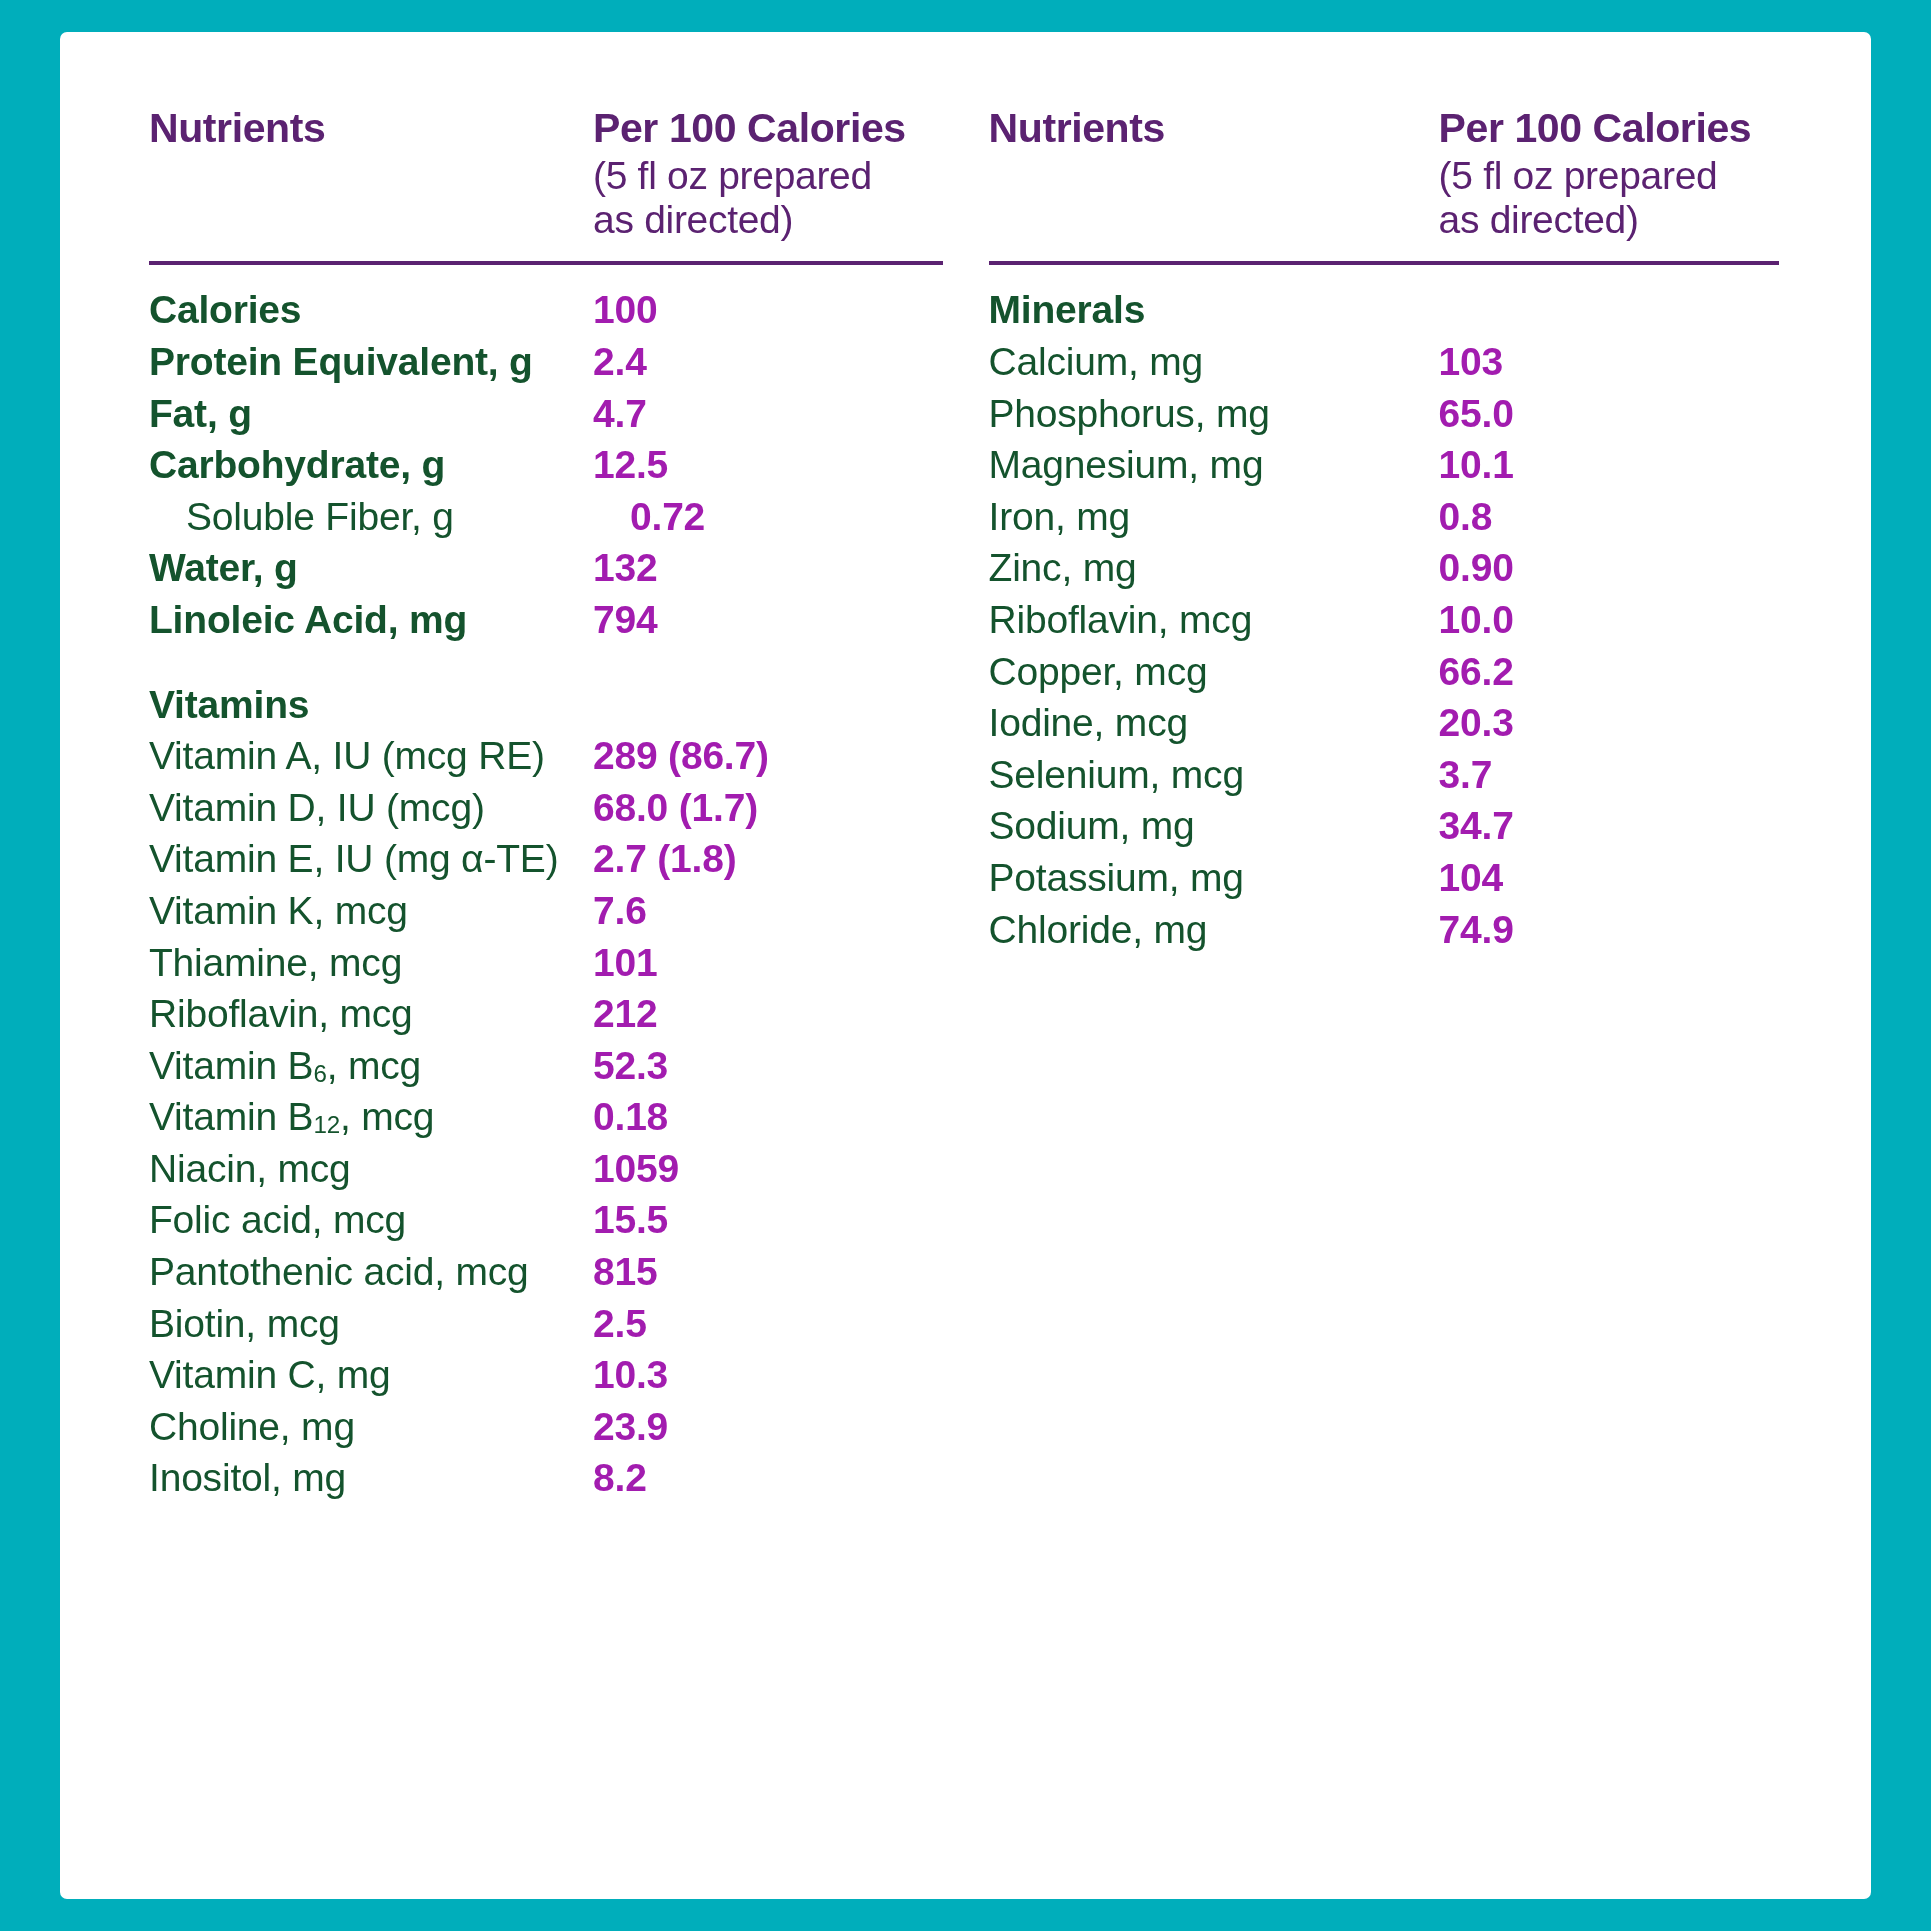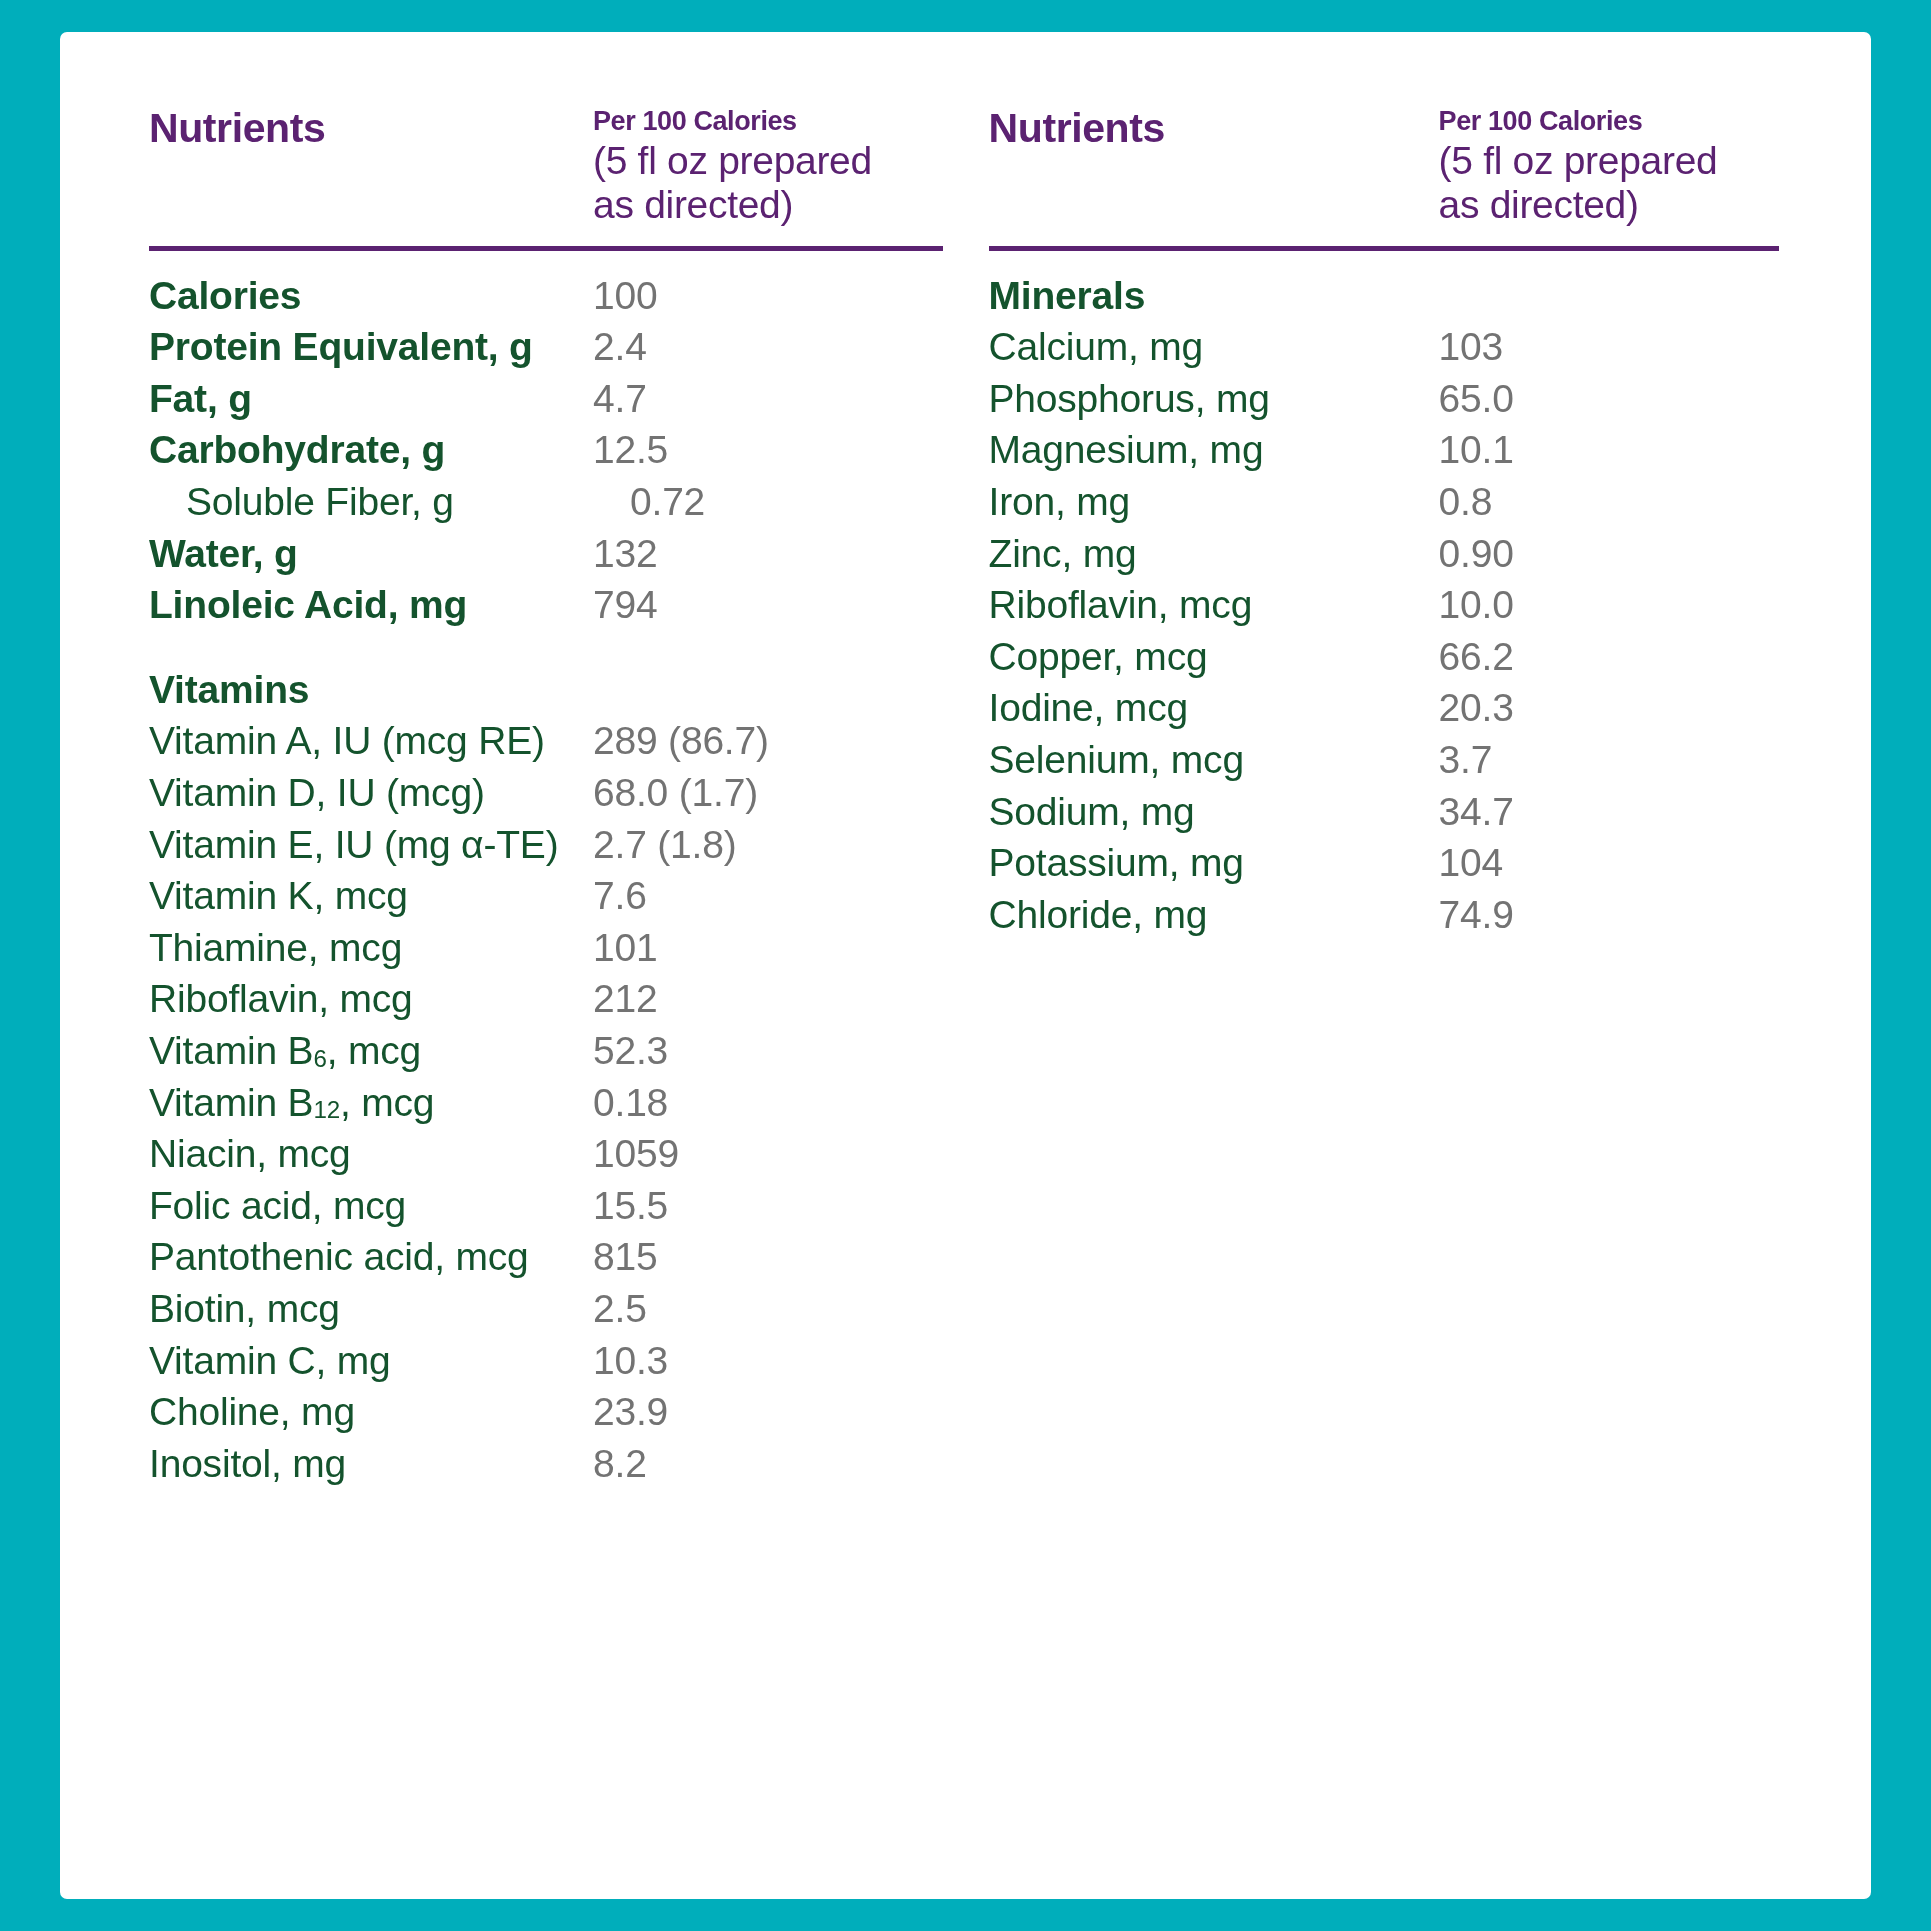--- a/index.html
+++ b/index.html
@@ -48,21 +48,21 @@
   }
   .head-nutrients {
     font-size: 41px;
     font-weight: bold;
     color: #5B2271;
     letter-spacing: -0.4px;
     line-height: 1.05;
     white-space: nowrap;
   }
   .head-per {
-    font-size: 27px;
+    font-size: 41px;
     font-weight: bold;
     color: #5B2271;
     letter-spacing: -0.4px;
     line-height: 1.05;
     white-space: nowrap;
   }
   .head-sub {
     font-size: 39px;
     font-weight: normal;
     color: #5B2271;
@@ -90,23 +90,24 @@
     line-height: 1.0;
   }
   .label {
     font-size: 39px;
     color: #14532d;
     letter-spacing: -0.2px;
     white-space: nowrap;
   }
   .value {
     font-size: 39px;
-    color: #737373;
+    color: #a21caf;
     letter-spacing: -0.2px;
     white-space: nowrap;
+    font-weight: bold;
   }
   .left-label { width: 444px; }
   .right-label { width: 450px; }
   .bold { font-weight: bold; }
   .section-head {
     font-weight: bold;
   }
   .indent { padding-left: 37px; }
   .gap-top { margin-top: 33px; }
   .tight { margin-top: 0; }

